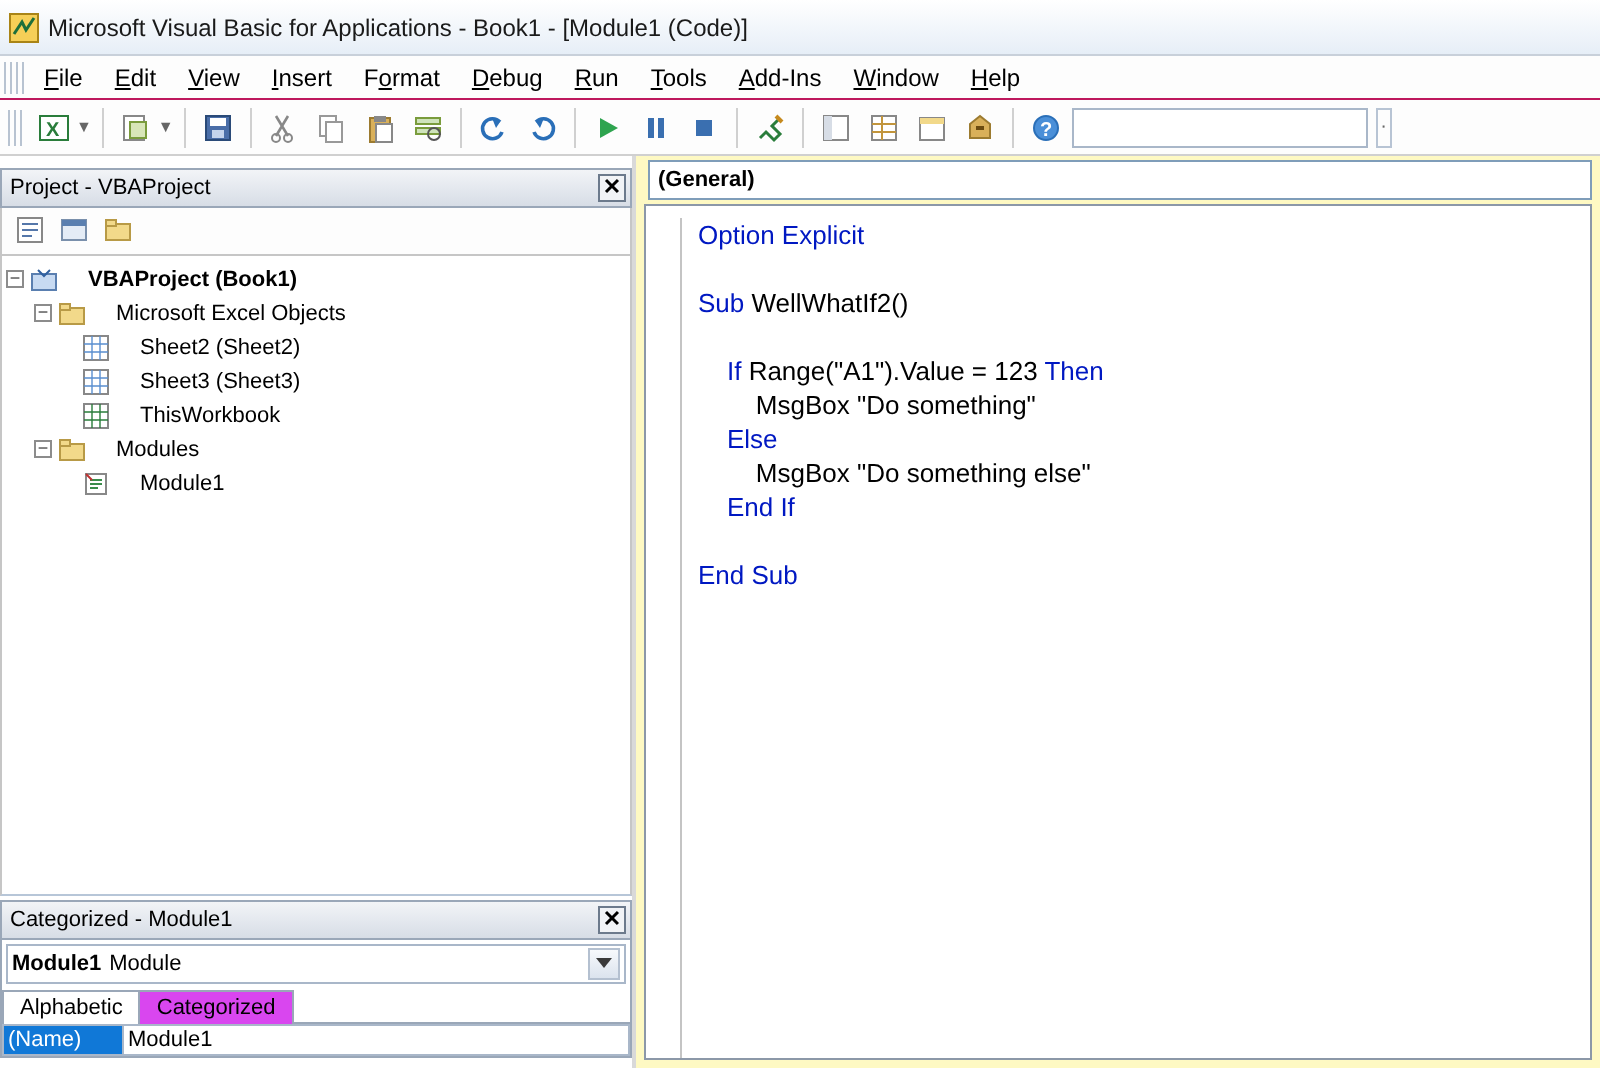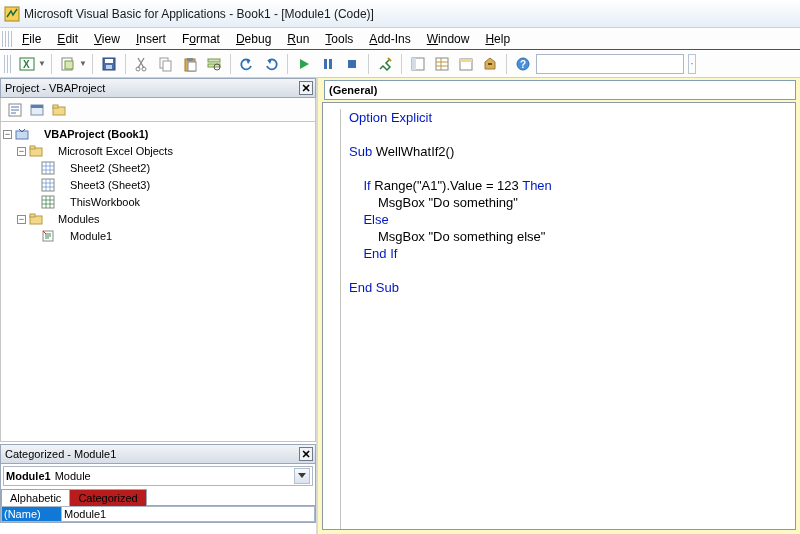--- a/index.html
+++ b/index.html
@@ -12,38 +12,38 @@
   .menubar .item { padding:2px 8px; cursor:default; font-size:12px;}
   .menubar .item u{text-decoration:underline;}
 
   .toolbar { height:28px; background:#fdfdfd; display:flex; align-items:center; padding:0 4px; border-bottom:1px solid #d0d0d0; gap:2px;}
   .toolbar .grip { width:8px; height:18px; background:repeating-linear-gradient(90deg,#b8c3d1 0 1px, transparent 1px 3px); margin-right:2px;}
   .tbtn { width:22px;height:22px; display:flex;align-items:center;justify-content:center; border:1px solid transparent; border-radius:2px; cursor:default;}
   .sep{width:1px;height:20px;background:#d0d0d0;margin:0 3px;}
   .tbox{width:148px;height:20px;border:1px solid #a9b7c9;background:#fff;}
 
   .main{display:flex; height:456px;}
-  .leftpanel{width:318px; display:flex; flex-direction:column; border-right:2px solid #d9d9d9;}
+  .leftpanel{width:318px; display:flex; flex-direction:column; border-right:2px solid #d9d9d9;justify-content:center;}
   .panelhdr{height:20px;background:linear-gradient(#f2f4f7,#d7dde6);border:1px solid #9aa7b8;display:flex;align-items:center;justify-content:space-between;padding:0 2px 0 4px;font-size:11px;}
   .panelhdr .x{width:14px;height:14px;border:1px solid #6c7a8c;display:flex;align-items:center;justify-content:center;font-size:11px;font-weight:bold;background:#f1f3f6;}
   .proj-tb{height:24px;background:#fdfdfd;border-left:1px solid #c6c6c6;border-right:1px solid #c6c6c6;display:flex;align-items:center;padding:0 4px;gap:2px;border-bottom:1px solid #c6c6c6;}
   .tree{flex:0 0 auto;background:#fff;border:1px solid #b7c6d8;border-top:none;border-right:1px solid #c6c6c6;border-left:1px solid #c6c6c6;height:320px;overflow:auto;padding:4px 2px;font-size:11px;line-height:16px;}
   .tree .row{display:flex;align-items:center;height:16px;white-space:nowrap;margin-bottom:1px;}
   .tree .ind{display:inline-block;}
   .tgl{width:9px;height:9px;border:1px solid #8c8c8c;display:inline-flex;align-items:center;justify-content:center;font-size:9px;line-height:7px;margin-right:3px;color:#444;background:#fff;}
   .tree .lbl{margin-left:15px;}
   .tree .bold{font-weight:bold;}
   .ic{width:14px;height:14px;display:inline-flex;align-items:center;justify-content:center;}
 
   .propwrap{border:1px solid #9aa7b8;border-top:none;}
   .propcombo{height:20px;display:flex;align-items:center;border:1px solid #a9b7c9;margin:2px;background:#fff;padding:0 2px;font-size:11px;}
   .propcombo .nm{font-weight:bold;margin-right:4px;}
   .propcombo .arrow{margin-left:auto;width:16px;height:16px;border:1px solid #b4c0d0;background:linear-gradient(#f7f9fc,#dbe3ee);display:flex;align-items:center;justify-content:center;}
   .tabs{display:flex;border-bottom:1px solid #9aa7b8;font-size:11px;}
-  .tab{padding:2px 8px;border:1px solid #9aa7b8;border-bottom:none;margin-right:-1px;background:#b91c1c;position:relative;top:1px;}
+  .tab{padding:2px 8px;border:1px solid #9aa7b8;border-bottom:none;margin-right:-1px;background:#d946ef;position:relative;top:1px;}
   .tab.active{background:#fff;}
   .proprow{display:flex;align-items:center;font-size:11px;}
   .propname{width:60px;background:#1078d7;color:#fff;padding:1px 2px;border:1px solid #a9b7c9;border-right:none;}
   .propval{flex:1;padding:1px 2px;border:1px solid #a9b7c9;background:#fff;}
 
   .rightpanel{flex:1;display:flex;flex-direction:column;background:#fef9c3;}
   .codetop{height:22px;display:flex;padding:2px 4px 0 6px;}
   .combo{flex:1;height:20px;border:1px solid #7f9db9;background:#fff;display:flex;align-items:center;font-size:11px;padding:0 4px;}
   .combo b{font-weight:bold;}
   .code{flex:1;background:#fff;margin:2px 4px 4px 4px;border:1px solid #8c98a8;padding:6px 0 0 0;font-family:Consolas,"Courier New",monospace;font-size:13px;line-height:17px;overflow:hidden;}

